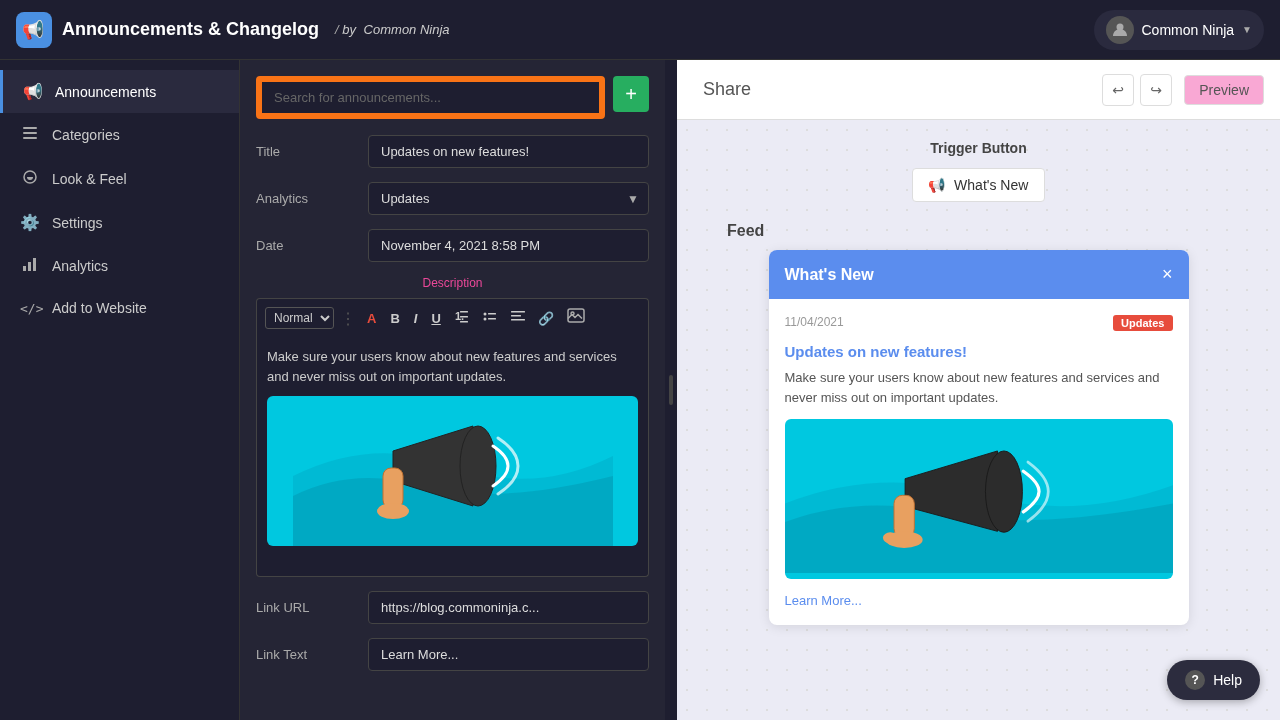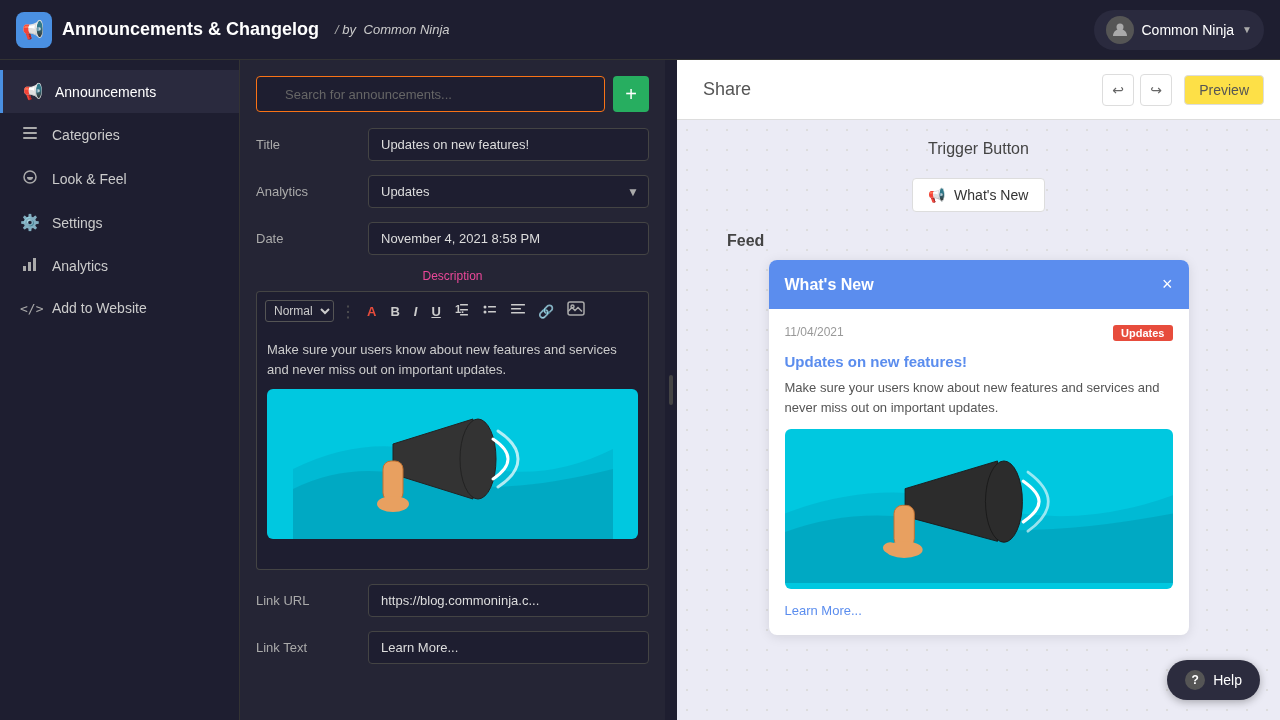--- a/index.html
+++ b/index.html
@@ -115,23 +115,23 @@
       overflow: hidden;
     }
     .center-search {
       padding: 16px;
       display: flex;
       gap: 8px;
     }
     .search-input {
       flex: 1;
       background: #1e1e30;
-      border: 1px solid #f97316;
-      border-radius: 4px;
-      padding: 8px 28px;
+      border: 6px solid #f97316;
+      border-radius: 4px;
+      padding: 8px 12px;
       color: #aaa;
       font-size: 13px;
       outline: none;
     }
     .search-input::placeholder { color: #666; }
     .add-btn {
       width: 36px;
       height: 36px;
       background: #27ae60;
       border: none;
@@ -316,21 +316,21 @@
       height: 32px;
       cursor: pointer;
       color: #666;
       font-size: 14px;
       display: flex;
       align-items: center;
       justify-content: center;
     }
     .preview-btn {
       border: 1px solid #ddd;
-      background: #fde047;
+      background: #f9a8d4;
       border-radius: 4px;
       padding: 6px 14px;
       font-size: 14px;
       color: #555;
       cursor: pointer;
     }
     .save-btn {
       background: #27ae60;
       border: none;
       border-radius: 4px;
@@ -351,24 +351,24 @@
       align-items: center;
       background: #ebebf5;
       background-image: radial-gradient(#ddd 1px, transparent 1px);
       background-size: 20px 20px;
     }
     .trigger-section {
       text-align: center;
       margin-bottom: 20px;
     }
     .trigger-label {
-      font-size: 16px;
-      font-weight: 400;
+      font-size: 14px;
+      font-weight: 700;
       color: #444;
-      margin-bottom: 20px;
+      margin-bottom: 12px;
     }
     .trigger-btn-preview {
       display: inline-flex;
       align-items: center;
       gap: 8px;
       background: #fff;
       border: 1px solid #ddd;
       border-radius: 4px;
       padding: 8px 16px;
       font-size: 14px;

